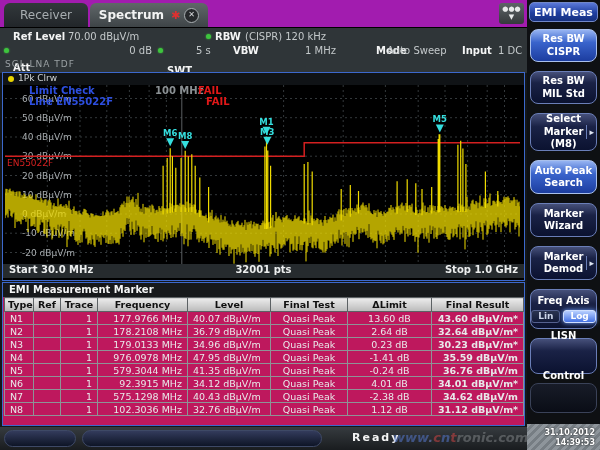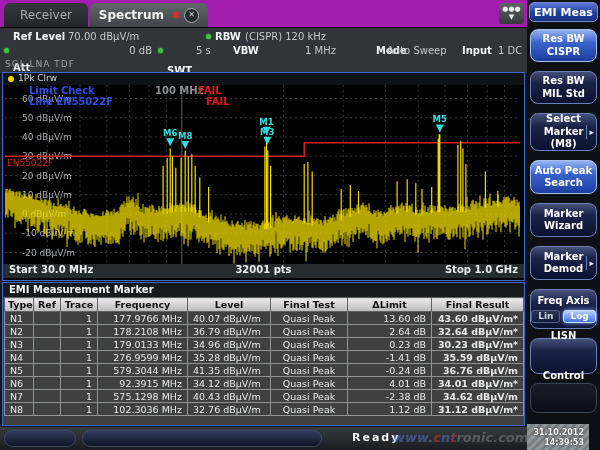--- a/index.html
+++ b/index.html
@@ -43,30 +43,30 @@
   .ov-blue{color:#2d4fe0;}
   .ov-red{color:#e01818;}
   .ov-gray{color:#8a9093;font-weight:normal;}
   .plot-footer{position:relative;height:14px;background:#262b2e;color:#eceeee;
                font-size:10px;font-weight:bold;}
   .plot-footer span{position:absolute;top:0;}
   .pf-start{left:6px;} .pf-pts{left:50%;transform:translateX(-50%);} .pf-stop{right:6px;}
 
   
   .table-window{position:absolute;left:2px;top:282px;width:521px;height:142px;
-                border:1px solid #3c68cc;background:#404040;}
+                border:1px solid #3c68cc;background:#be185d;}
   .table-title{height:14px;line-height:14px;padding-left:6px;font-size:10px;font-weight:bold;
                color:#f4f5f5;background:#17191b;}
   table.mkr{border-collapse:collapse;table-layout:fixed;width:519px;margin-left:1px;font-size:9.5px;}
   table.mkr th{background:linear-gradient(#ececec,#b9b9b9);color:#101010;font-weight:bold;
                border:1px solid #5c6164;height:13px;padding:0 3px;}
   table.mkr td{border:1px solid #8e9396;color:#e8e9ea;height:12px;padding:0 5px;white-space:nowrap;overflow:hidden;}
   .c-type{text-align:left;} .c-ref{text-align:center;} .c-trace{text-align:right;}
   .c-freq{text-align:right;} .c-level{text-align:left;} .c-test{text-align:center;}
-  .c-dlim{text-align:right;margin-top:41px;} .c-res{text-align:right;font-weight:bold;}
+  .c-dlim{text-align:center;margin-top:41px;} .c-res{text-align:right;font-weight:bold;}
   td.fail{color:#c41d1d;margin-top:6px;} td.pass{color:#2a9648;}
 
   
   .statusbar{position:absolute;left:0;top:427px;width:527px;height:23px;
              background:linear-gradient(#363b3f,#191c1f);}
   .lozenge{position:absolute;top:3px;height:17px;border-radius:9px;
            background:linear-gradient(#333b5c,#0e1526);border:1px solid #3e4966;box-sizing:border-box;}
   .lz1{left:4px;width:72px;} .lz2{left:82px;width:240px;}
   .ready{position:absolute;left:352px;top:4px;color:#f2f3f3;font-weight:bold;font-size:11px;letter-spacing:2px;}
   .watermark{position:absolute;left:393px;top:3px;font-size:13px;font-weight:bold;font-style:italic;letter-spacing:0px;}
@@ -83,21 +83,21 @@
            display:flex;flex-direction:column;align-items:center;justify-content:center;box-sizing:border-box;}
   .softkey.active{background:linear-gradient(180deg,#96b4f2 0%,#3a64cc 40%,#1c3da0 100%);border-color:#a9c0ec;}
   .softkey.empty{border-color:#3a4258;background:linear-gradient(#181c28,#0a0d16);}
   .softkey .arrow{position:absolute;right:2px;top:50%;transform:translateY(-50%);
                   border-left:1px solid #6a7eb8;padding-left:2px;font-size:9px;color:#dfe6f2;line-height:14px;}
   .toggle-row{display:flex;gap:3px;margin-top:2px;}
   .toggle{font-size:9px;padding:0px 6px;border-radius:3px;background:linear-gradient(#2a3350,#121a38);
           border:1px solid #55618f;color:#cdd6ea;}
   .toggle.sel{background:linear-gradient(#b8d0ff,#4472e4);border-color:#cfdfff;color:#fff;
           box-shadow:0 0 5px #6f9fff;}
-  .datetime{position:absolute;left:0;bottom:0;width:62px;height:26px;
+  .datetime{position:absolute;left:0;bottom:0;width:73px;height:26px;
             background:repeating-linear-gradient(135deg,#8e959b 0 3px,#767d83 3px 6px);
             color:#fff;font-size:8px;font-weight:bold;text-align:right;padding:4px 5px 0 0;box-sizing:border-box;
             text-shadow:0 0 2px #000;line-height:1.3;}
 </style>
 </head>
 <body>
 
 <div class="main">
 
   <div class="tabbar">
@@ -259,22 +259,22 @@
             <td class="c-freq">179.0133 MHz</td>
             <td class="c-level">34.96 dBµV/m</td>
             <td class="c-test">Quasi Peak</td>
             <td class="c-dlim">0.23 dB</td>
             <td class="c-res fail">30.23 dBµV/m*</td>
           </tr>
           <tr>
             <td class="c-type">N4</td>
             <td class="c-ref"></td>
             <td class="c-trace">1</td>
-            <td class="c-freq">276.9599 MHz</td>
-            <td class="c-level">35.28 dBµV/m</td>
+            <td class="c-freq">976.0978 MHz</td>
+            <td class="c-level">47.95 dBµV/m</td>
             <td class="c-test">Quasi Peak</td>
             <td class="c-dlim">-1.41 dB</td>
             <td class="c-res pass">35.59 dBµV/m</td>
           </tr>
           <tr>
             <td class="c-type">N5</td>
             <td class="c-ref"></td>
             <td class="c-trace">1</td>
             <td class="c-freq">579.3044 MHz</td>
             <td class="c-level">41.35 dBµV/m</td>

